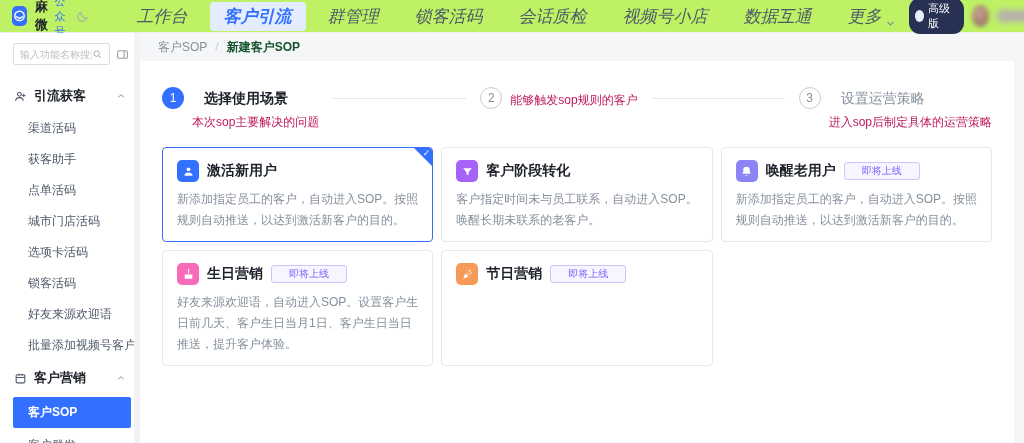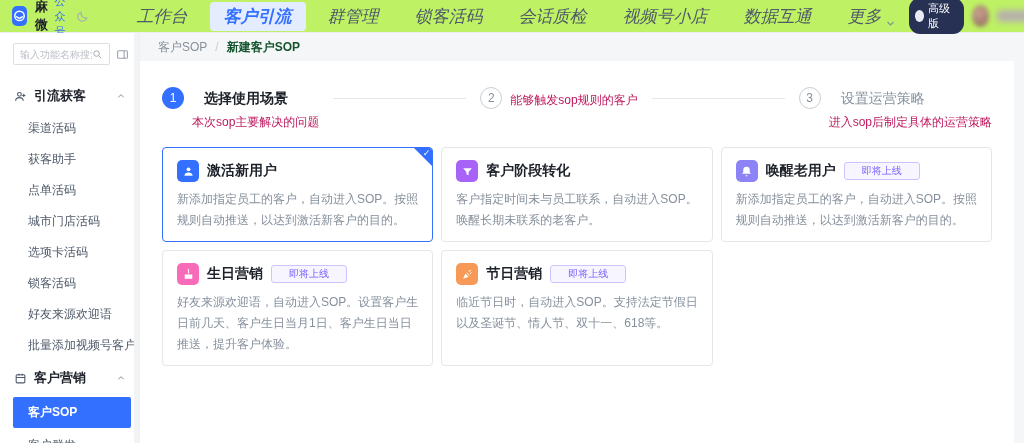--- a/index.html
+++ b/index.html
@@ -302,20 +302,19 @@
             <div class="card-head">
               <div class="card-icon" style="background:#F79A57">
                 <svg width="13" height="13" viewBox="0 0 24 24">
                     <path d="M8 10 L4 20l10-4z" fill="#fff"></path>
                     <path d="M11 9l4 4M15 5l1 2M19 9l-2 1M18 4l-1.5 1.5" stroke="#fff" stroke-width="1.6" stroke-linecap="round"></path>
                   </svg>
               </div>
               <span class="card-title">节日营销</span>
               <span class="soon-badge">即将上线</span>
             </div>
-            <div class="card-desc">临近节日时，自动进入SOP。支持法定节假日以及圣诞节、情人节、双十一、618等。</div>
           </div>
 
         </div>
       </div>
     </div>
   </div>
 </div>
 
 </body></html>

